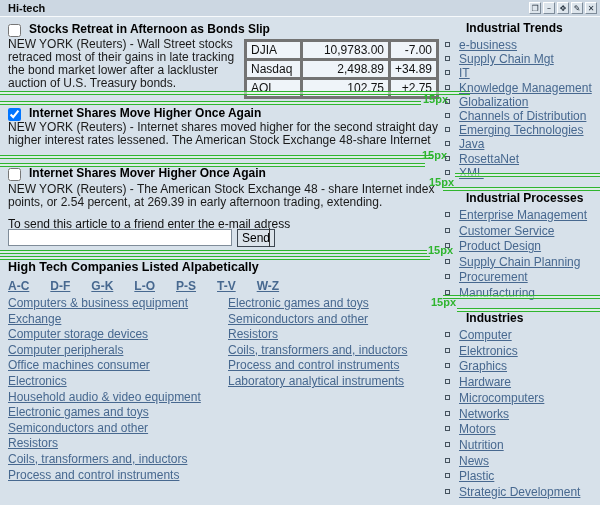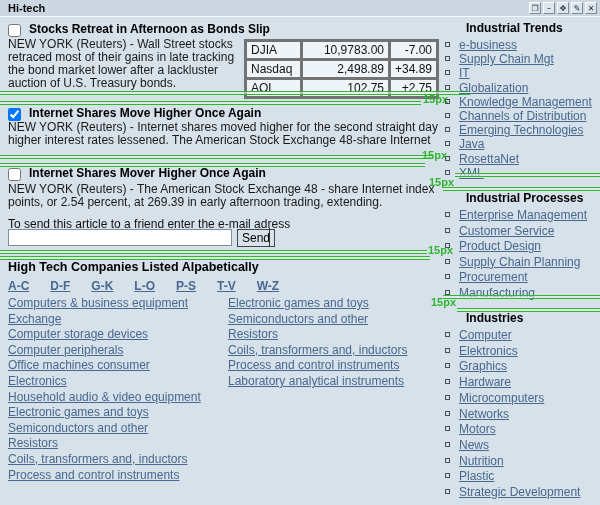--- a/index.html
+++ b/index.html
@@ -195,22 +195,22 @@
     <li><a>Process and control instruments</a></li>
     <li><a>Laboratory analytical instruments</a></li>
   </ul>
 
   <div class="side-section sec-trends">
     <div class="side-title">Industrial Trends</div>
     <ul class="side-list">
       <li><span class="sq-bullet"></span><a>e-business</a></li>
       <li><span class="sq-bullet"></span><a>Supply Chain Mgt</a></li>
       <li><span class="sq-bullet"></span><a>IT</a></li>
+      <li><span class="sq-bullet"></span><a>Knowledge Management</a></li>
       <li><span class="sq-bullet"></span><a>Globalization</a></li>
-      <li><span class="sq-bullet"></span><a>Knowledge Management</a></li>
       <li><span class="sq-bullet"></span><a>Channels of Distribution</a></li>
       <li><span class="sq-bullet"></span><a>Emerging Technologies</a></li>
       <li><span class="sq-bullet"></span><a>Java</a></li>
       <li><span class="sq-bullet"></span><a>RosettaNet</a></li>
       <li><span class="sq-bullet"></span><a>XML</a></li>
     </ul>
   </div>
 
   <div class="band" style="top:173px; left:455px; width:145px"></div>
   <span class="px-label" style="left:429px; top:177px">15px</span>
@@ -235,20 +235,20 @@
   <div class="side-section sec-industries">
     <div class="side-title">Industries</div>
     <ul class="side-list">
       <li><span class="sq-bullet"></span><a>Computer</a></li>
       <li><span class="sq-bullet"></span><a>Elektronics</a></li>
       <li><span class="sq-bullet"></span><a>Graphics</a></li>
       <li><span class="sq-bullet"></span><a>Hardware</a></li>
       <li><span class="sq-bullet"></span><a>Microcomputers</a></li>
       <li><span class="sq-bullet"></span><a>Networks</a></li>
       <li><span class="sq-bullet"></span><a>Motors</a></li>
+      <li><span class="sq-bullet"></span><a>Nutrition</a></li>
       <li><span class="sq-bullet"></span><a>News</a></li>
-      <li><span class="sq-bullet"></span><a>Nutrition</a></li>
       <li><span class="sq-bullet"></span><a>Plastic</a></li>
       <li><span class="sq-bullet"></span><a>Strategic Development</a></li>
     </ul>
   </div>
 
 </div>
 
 </body></html>

